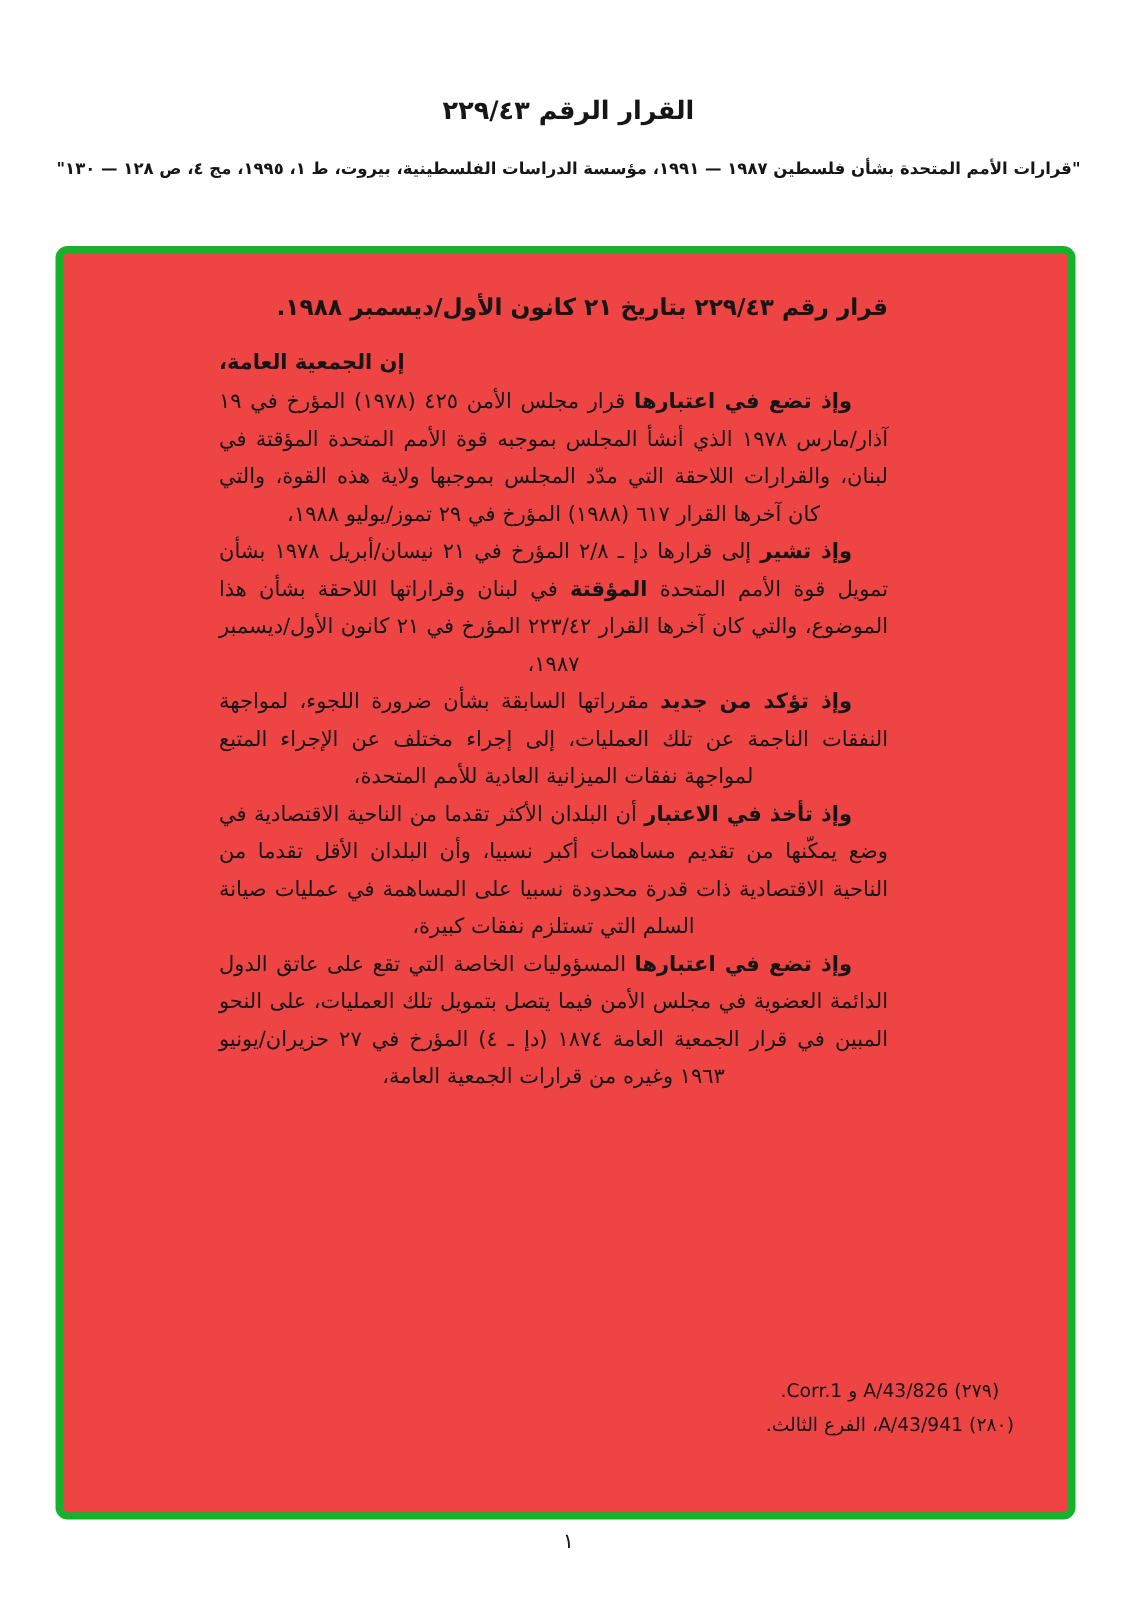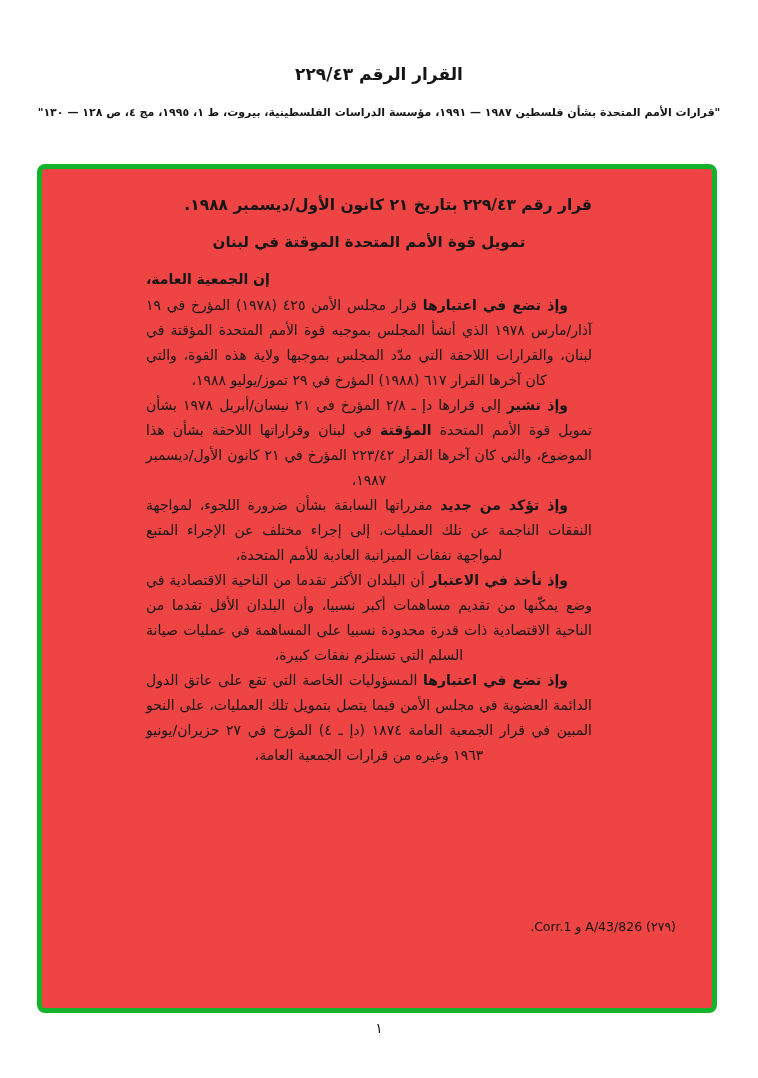--- a/index.html
+++ b/index.html
@@ -78,28 +78,28 @@
 </style>
 </head>
 <body>
 
 <div class="header-title">القرار الرقم ٢٢٩/٤٣</div>
 <div class="header-source">"قرارات الأمم المتحدة بشأن فلسطين ١٩٨٧ — ١٩٩١، مؤسسة الدراسات الفلسطينية، بيروت، ط ١، ١٩٩٥، مج ٤، ص ١٢٨ — ١٣٠"</div>
 
 <div class="green-box">
   <div class="doc">
     <p class="doc-title">قرار رقم ٢٢٩/٤٣ بتاريخ ٢١ كانون الأول/ديسمبر ١٩٨٨.</p>
-    <p class="doc-subtitle">تمويل قوة الأمم المتحدة الموقتة في لبنان</p>
     <p class="doc-opening">إن الجمعية العامة،</p>
     <div>
         <p class="para"><span class="lead">وإذ تضع في اعتبارها</span><span> قرار مجلس الأمن ٤٢٥ (١٩٧٨) المؤرخ في ١٩ آذار/مارس ١٩٧٨ الذي أنشأ المجلس بموجبه قوة الأمم المتحدة المؤقتة في لبنان، والقرارات اللاحقة التي مدّد المجلس بموجبها ولاية هذه القوة، والتي كان آخرها القرار ٦١٧ (١٩٨٨) المؤرخ في ٢٩ تموز/يوليو ١٩٨٨،</span></p>
         <p class="para"><span class="lead">وإذ تشير</span><span> إلى قرارها دإ ـ ٢/٨ المؤرخ في ٢١ نيسان/أبريل ١٩٧٨ بشأن تمويل قوة الأمم المتحدة </span><span class="lead">المؤقتة</span><span> في لبنان وقراراتها اللاحقة بشأن هذا الموضوع، والتي كان آخرها القرار ٢٢٣/٤٢ المؤرخ في ٢١ كانون الأول/ديسمبر ١٩٨٧،</span></p>
         <p class="para"><span class="lead">وإذ تؤكد من جديد</span><span> مقرراتها السابقة بشأن ضرورة اللجوء، لمواجهة النفقات الناجمة عن تلك العمليات، إلى إجراء مختلف عن الإجراء المتبع لمواجهة نفقات الميزانية العادية للأمم المتحدة،</span></p>
         <p class="para"><span class="lead">وإذ تأخذ في الاعتبار</span><span> أن البلدان الأكثر تقدما من الناحية الاقتصادية في وضع يمكّنها من تقديم مساهمات أكبر نسبيا، وأن البلدان الأقل تقدما من الناحية الاقتصادية ذات قدرة محدودة نسبيا على المساهمة في عمليات صيانة السلم التي تستلزم نفقات كبيرة،</span></p>
         <p class="para"><span class="lead">وإذ تضع في اعتبارها</span><span> المسؤوليات الخاصة التي تقع على عاتق الدول الدائمة العضوية في مجلس الأمن فيما يتصل بتمويل تلك العمليات، على النحو المبين في قرار الجمعية العامة ١٨٧٤ (دإ ـ ٤) المؤرخ في ٢٧ حزيران/يونيو ١٩٦٣ وغيره من قرارات الجمعية العامة،</span></p>
       </div>
   </div>
   <div class="footnotes">
     <div class="footnote-line">(٢٧٩) A/43/826 و Corr.1.</div>
+    <div class="footnote-line">(٢٨٠) A/43/941، الفرع الثالث.</div>
   </div>
 </div>
 
 <div class="page-number">١</div>
 
 </body></html>

